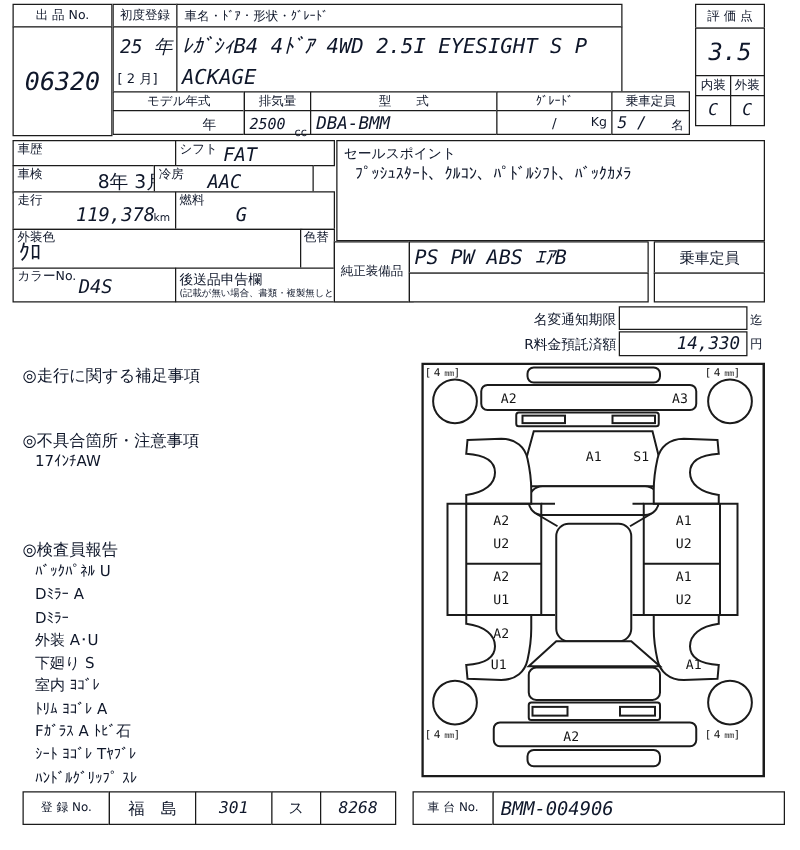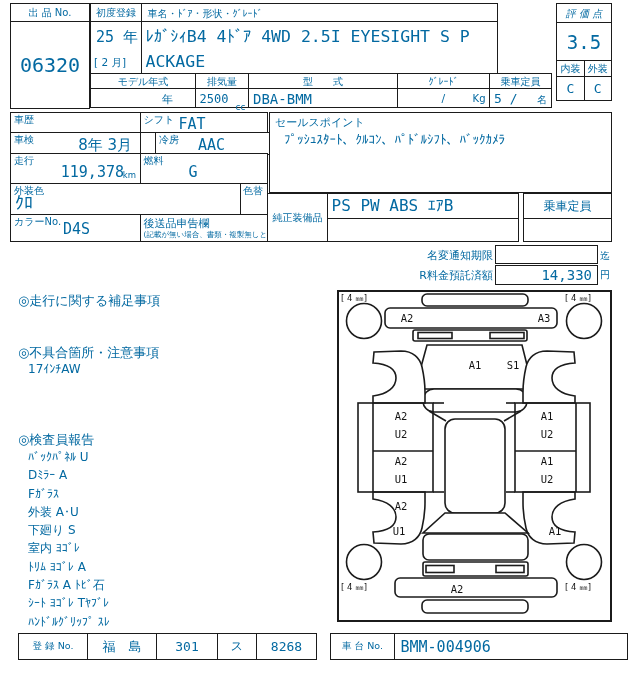--- a/index.html
+++ b/index.html
@@ -1,26 +1,26 @@
 <!DOCTYPE html>
 <html><head>
 <meta charset="utf-8">
 <style>
   html,body { margin:0; padding:0; background:#ffffff; }
   .sheet {
     position:relative; width:640px; height:680px; background:#fff;
-    font-family:"DejaVu Sans","Liberation Sans",sans-serif; color:#0369a1;
+    font-family:"DejaVu Sans","Liberation Sans",sans-serif; color:#0f172a;
     overflow:hidden;
   }
   .cell { position:absolute; border:1.6px solid #1b1b1b; box-sizing:border-box; background:#fff; }
   .nob  { position:absolute; box-sizing:border-box; }
   .ctr  { display:flex; align-items:center; justify-content:center; text-align:center; }
   .lbl  { font-size:10px; line-height:1.1; }
   .lbl-tl { position:absolute; top:1px; left:3px; font-size:10px; line-height:1.1; }
-  .mono { font-family:"DejaVu Sans Mono","Liberation Mono",monospace; }
+  .mono { font-family:"DejaVu Sans Mono","Liberation Mono",monospace;font-style:italic; }
   .big  { font-size:15px; }
   svg text { font-family:"DejaVu Sans Mono","Liberation Mono",monospace; fill:#141414; }
   .dtx  { font-size:10.5px; }
   .dsm  { font-size:8.5px; font-family:"DejaVu Sans","Liberation Sans",sans-serif; }
 </style>
 </head>
 <body>
 
 <div class="sheet">
 
@@ -58,40 +58,40 @@
     <span style="position:absolute; left:44px; top:3px; font-size:11px;">/</span>
     <span style="position:absolute; right:4px; top:4px; font-size:10px;">Kg</span>
   </div>
 
   <div class="cell ctr lbl" style="left:489px; top:73px; width:63px; height:16px;">乗車定員</div>
   <div class="cell" style="left:489px; top:87.5px; width:63px; height:20.5px;">
     <span class="mono" style="position:absolute; left:4px; top:2px; font-size:13px;">5 /</span>
     <span style="position:absolute; right:4px; top:4px; font-size:10px;">名</span>
   </div>
 
-  <div class="cell ctr lbl" style="left:556px; top:3px; width:56px; height:20px;font-style:italic;">評 価 点</div>
+  <div class="cell ctr lbl" style="left:556px; top:3px; width:56px; height:20px;">評 価 点</div>
   <div class="cell ctr mono" style="left:556px; top:21.5px; width:56px; height:40px; font-size:19px;">3.5</div>
   <div class="cell ctr lbl" style="left:556px; top:60px; width:29px; height:17px;">内装</div>
   <div class="cell ctr lbl" style="left:583.5px; top:60px; width:28.5px; height:17px;">外装</div>
   <div class="cell ctr mono" style="left:556px; top:75.5px; width:29px; height:25px; font-size:13px;">C</div>
   <div class="cell ctr mono" style="left:583.5px; top:75.5px; width:28.5px; height:25px; font-size:13px;">C</div>
 
   <div class="cell" style="left:10px; top:112px; width:131px; height:21px;">
     <span class="lbl-tl">車歴</span>
   </div>
   <div class="cell" style="left:139.5px; top:112px; width:128px; height:21px;">
     <span class="lbl-tl">シフト</span>
     <span class="mono big" style="position:absolute; left:38px; top:2px;">FAT</span>
   </div>
 
   <div class="cell" style="left:10px; top:131.5px; width:131px; height:23px;">
     <span class="lbl-tl">車検</span>
     <span style="position:absolute; right:8px; top:3px; font-size:15px;">8年 3月</span>
   </div>
-  <div class="cell" style="left:155px; top:131.5px; width:128px; height:23px;">
+  <div class="cell" style="left:123px; top:131.5px; width:128px; height:23px;">
     <span class="lbl-tl">冷房</span>
     <span class="mono big" style="position:absolute; left:42px; top:3px;">AAC</span>
   </div>
 
   <div class="cell" style="left:10px; top:153px; width:131px; height:31px;">
     <span class="lbl-tl">走行</span>
     <span class="mono" style="position:absolute; right:16px; top:9px; font-size:15px;">119,378</span>
     <span style="position:absolute; right:4px; bottom:3px; font-size:8.5px;">km</span>
   </div>
   <div class="cell" style="left:139.5px; top:153px; width:128px; height:31px;">
@@ -137,21 +137,21 @@
 
   <div class="nob" style="left:18px; top:292px; font-size:13px;">◎走行に関する補足事項</div>
 
   <div class="nob" style="left:18px; top:344px; font-size:13px;text-align:right;">◎不具合箇所・注意事項</div>
   <div class="nob" style="left:28px; top:362px; font-size:12px;">17ｲﾝﾁAW</div>
 
   <div class="nob" style="left:18px; top:431px; font-size:13px;">◎検査員報告</div>
   <div class="nob" style="left:28px; top:448px; font-size:12px; line-height:18.3px;">
     <div>ﾊﾞｯｸﾊﾟﾈﾙ U</div>
     <div>Dﾐﾗｰ A</div>
-    <div>Fｶﾞﾗｽ</div>
+    <div>Dﾐﾗｰ</div>
     <div>外装 A･U</div>
     <div>下廻り S</div>
     <div>室内 ﾖｺﾞﾚ</div>
     <div>ﾄﾘﾑ ﾖｺﾞﾚ A</div>
     <div>Fｶﾞﾗｽ A ﾄﾋﾞ石</div>
     <div>ｼｰﾄ ﾖｺﾞﾚ Tﾔﾌﾞﾚ</div>
     <div>ﾊﾝﾄﾞﾙｸﾞﾘｯﾌﾟ ｽﾚ</div>
   </div>
 
   <svg class="nob" style="left:337px; top:290px;" width="275" height="332" viewBox="0 0 275 332">

